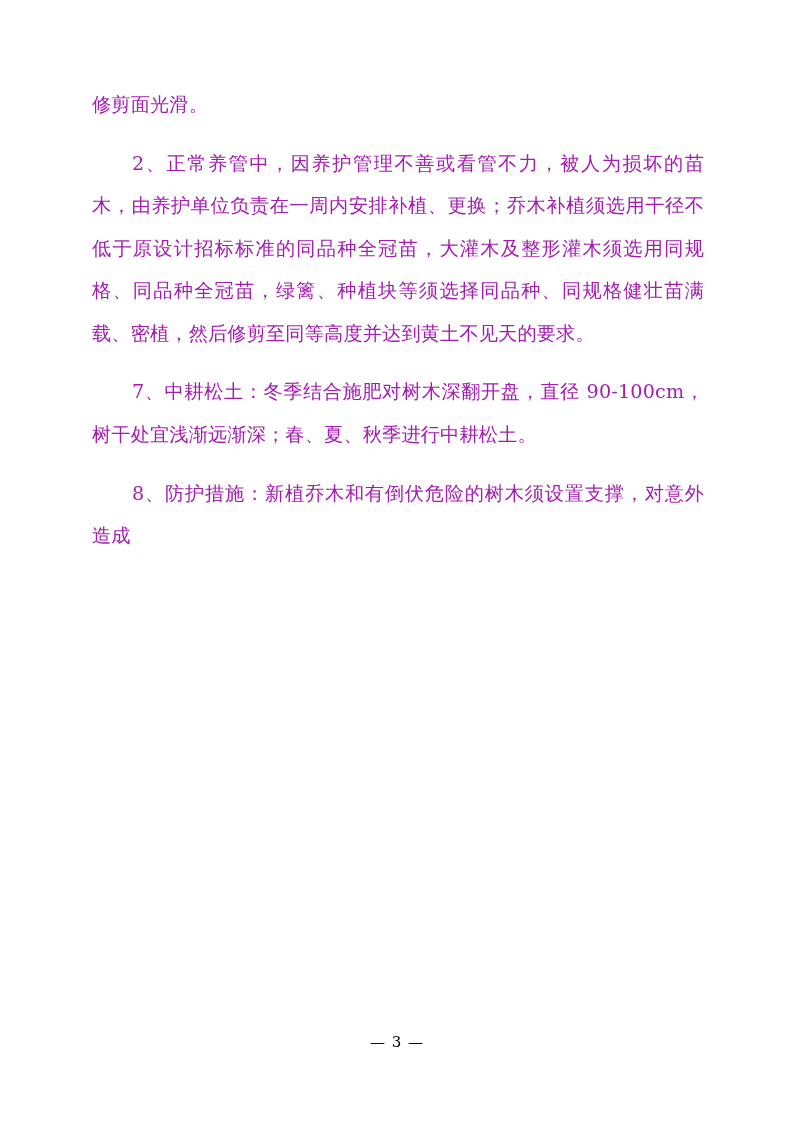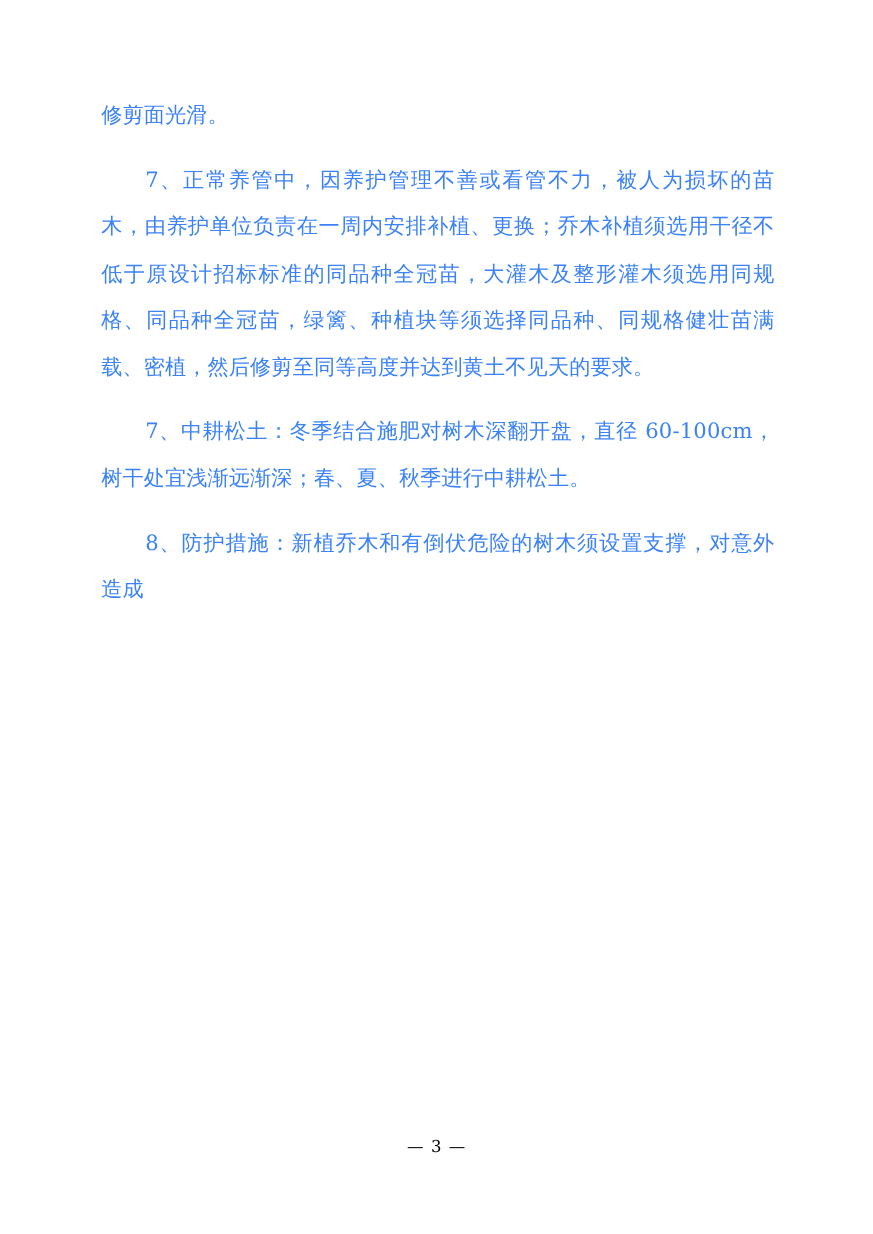--- a/index.html
+++ b/index.html
@@ -22,21 +22,21 @@
   .content {
     position: absolute;
     left: 92px;
     top: 84px;
     width: 612px;
   }
   .para {
     font-family: "DejaVu Serif", "Liberation Serif", serif;
     font-size: 19.2px;
     line-height: 42.4px;
-    color: #3b82f6;
+    color: #a21caf;
     text-align: justify;
     text-justify: inter-ideograph;
     margin: 0 0 0 0;
     letter-spacing: 0.15px;
     word-break: break-all;
     white-space: normal;
   }
   .para.indent {
     text-indent: 40px;
   }
@@ -58,25 +58,25 @@
 </head>
 <body>
 
 <div class="page">
 
   <div class="content">
 
     <p class="para gap-after">修剪面光滑。</p>
 
 
-    <p class="para indent gap-after">7、正常养管中，因养护管理不善或看管不力，被人为损坏的苗木，由养护单位负责在一周内安排补植、更换；乔木补植须选用干径不低于原设计招标标准的同品种全冠苗，大灌木及整形灌木须选用同规格、同品种全冠苗，绿篱、种植块等须选择同品种、同规格健壮苗满载、密植，然后修剪至同等高度并达到黄土不见天的要求。</p>
+    <p class="para indent gap-after">2、正常养管中，因养护管理不善或看管不力，被人为损坏的苗木，由养护单位负责在一周内安排补植、更换；乔木补植须选用干径不低于原设计招标标准的同品种全冠苗，大灌木及整形灌木须选用同规格、同品种全冠苗，绿篱、种植块等须选择同品种、同规格健壮苗满载、密植，然后修剪至同等高度并达到黄土不见天的要求。</p>
 
 
 
-    <p class="para indent gap-after">7、中耕松土：冬季结合施肥对树木深翻开盘，直径 60-100cm，树干处宜浅渐远渐深；春、夏、秋季进行中耕松土。</p>
+    <p class="para indent gap-after">7、中耕松土：冬季结合施肥对树木深翻开盘，直径 90-100cm，树干处宜浅渐远渐深；春、夏、秋季进行中耕松土。</p>
 
     <p class="para indent">8、防护措施：新植乔木和有倒伏危险的树木须设置支撑，对意外造成</p>
 
   </div>
 
   <div class="footer">— 3 —</div>
 
 </div>
 
 </body></html>

